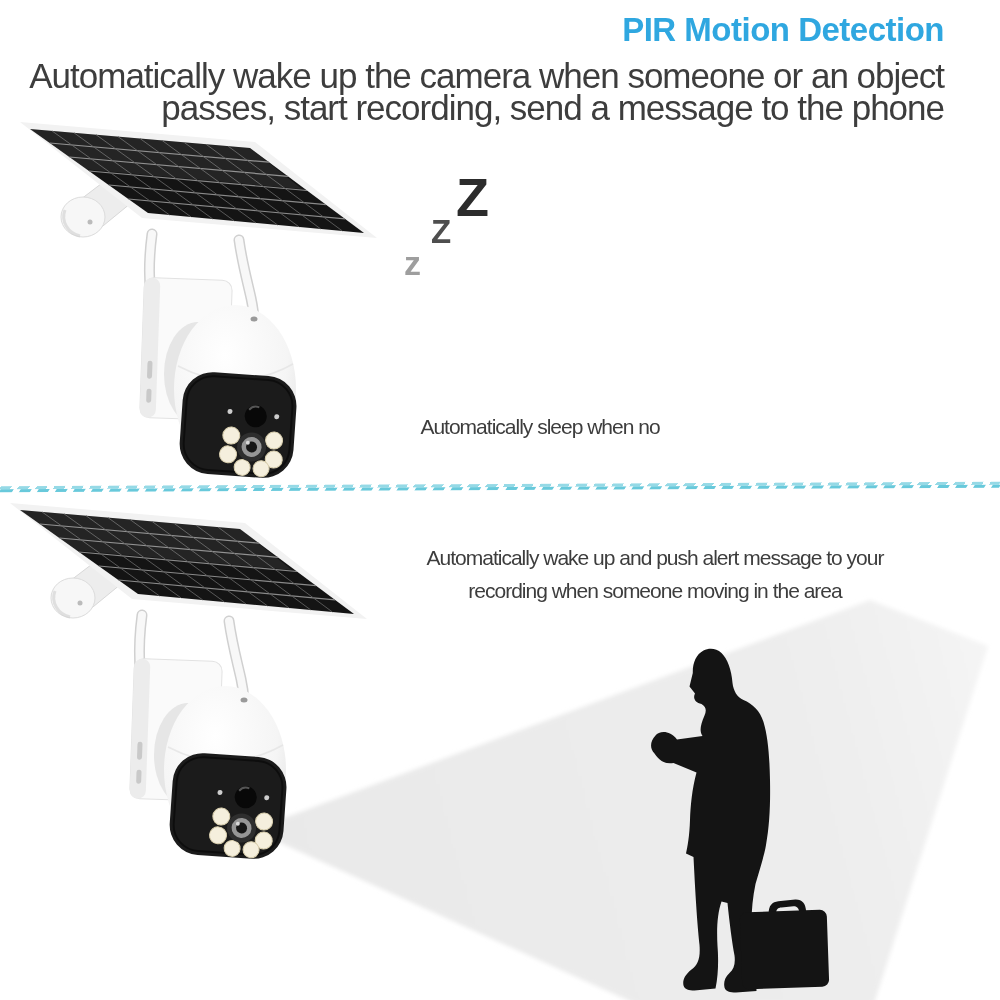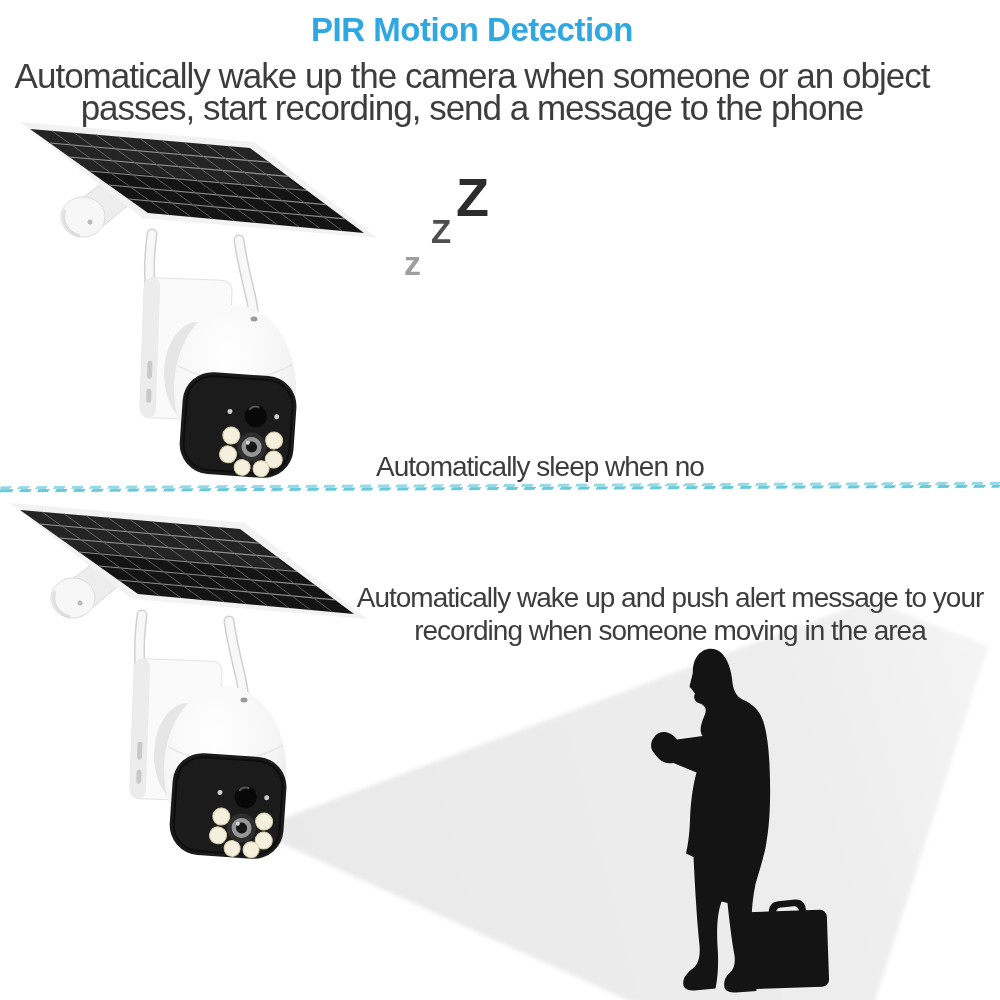--- a/index.html
+++ b/index.html
@@ -1,26 +1,26 @@
 <!DOCTYPE html>
 <html style="--accent: #2fa7e0; --txt: #3d3d3d; --z1: #2c2c2c; --z2: #4e4e4e; --z3: #9e9e9e; --dash: #68c9db; --beam: #ededed; --sil: #141414; --bg: #ffffff;"><head>
 <meta charset="utf-8">
 <style>
   html,body{margin:0;padding:0;background:#fff;}
   .stage{
     position:relative;width:1000px;height:1000px;margin:0 auto;
     background:var(--bg,#fff);overflow:hidden;
     font-family:"Liberation Sans","DejaVu Sans",sans-serif;
   }
-  .header{position:absolute;top:10px;left:0;width:944px;text-align:center;}
+  .header{position:absolute;top:10px;left:0;width:944px;text-align:right;}
   .title{font-size:33px;font-weight:bold;letter-spacing:-0.5px;line-height:40px;color:var(--accent,#2fa7e0);}
   .subtitle{margin-top:10px;font-size:35px;letter-spacing:-1px;line-height:32px;color:var(--txt,#3d3d3d);}
-  .caption{position:absolute;font-size:28px;letter-spacing:-1px;line-height:31px;color:var(--txt,#3d3d3d);text-align:center;margin-top:40px;}
+  .caption{position:absolute;font-size:21px;letter-spacing:-1px;line-height:31px;color:var(--txt,#3d3d3d);text-align:center;}
   #sleep-caption{left:330px;top:411px;width:420px;}
-  #alert-caption{left:340px;top:541px;width:660px;line-height:33px;}
+  #alert-caption{left:325px;top:541px;width:660px;line-height:33px;}
   .z{position:absolute;font-weight:bold;font-family:"Liberation Sans","DejaVu Sans",sans-serif;}
   #z-large{left:456px;top:170px;font-size:54px;line-height:54px;color:var(--z1,#2c2c2c);}
   #z-mid{left:431px;top:215px;font-size:33px;line-height:33px;color:var(--z2,#4e4e4e);}
   #z-small{left:404px;top:246px;font-size:34px;line-height:34px;color:var(--z3,#9e9e9e);}
   .divider{position:absolute;top:484px;left:0;width:1000px;height:8px;transform:skewY(-0.25deg);}
   .dash{position:absolute;left:0;right:0;height:2.6px;transform:skewX(-32deg);
         background:repeating-linear-gradient(90deg,var(--dash,#68c9db) 0 11px,transparent 11px 18px);}
   .dash.d1{top:0;opacity:.7;}
   .dash.d2{top:3.2px;background-position:2px 0;}
   .scene{position:absolute;left:0;top:0;width:1000px;height:1000px;pointer-events:none;}

